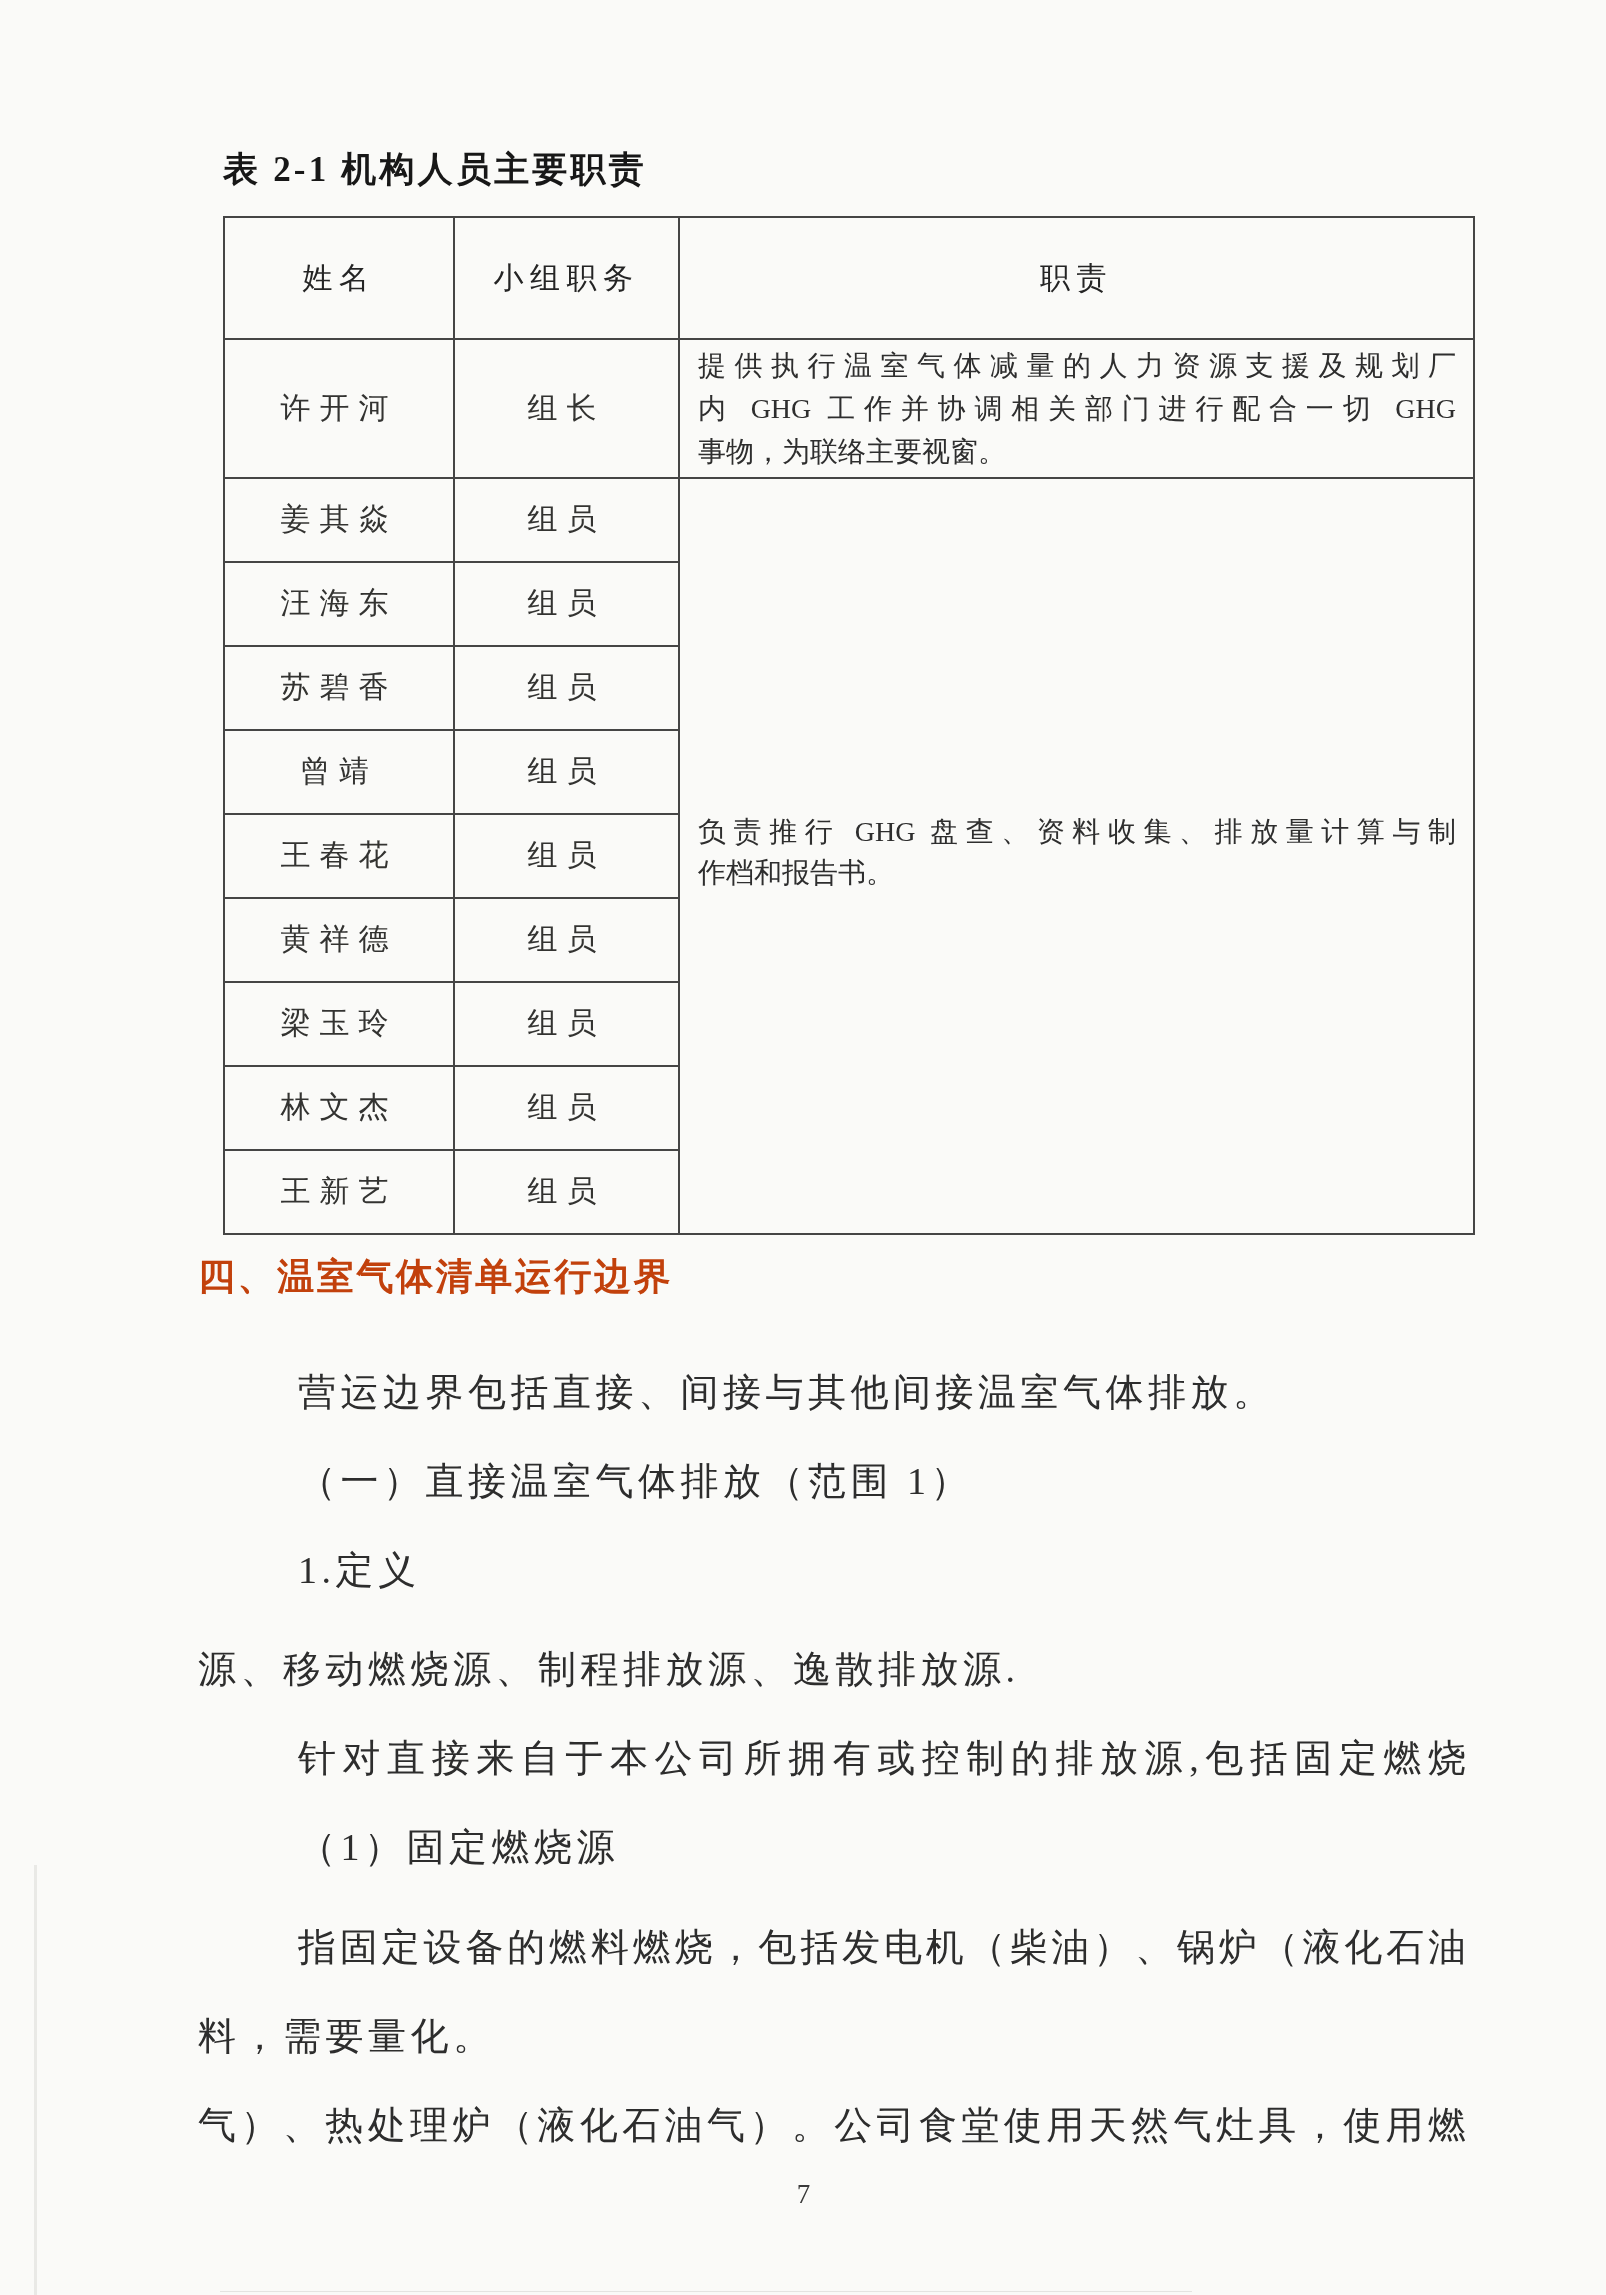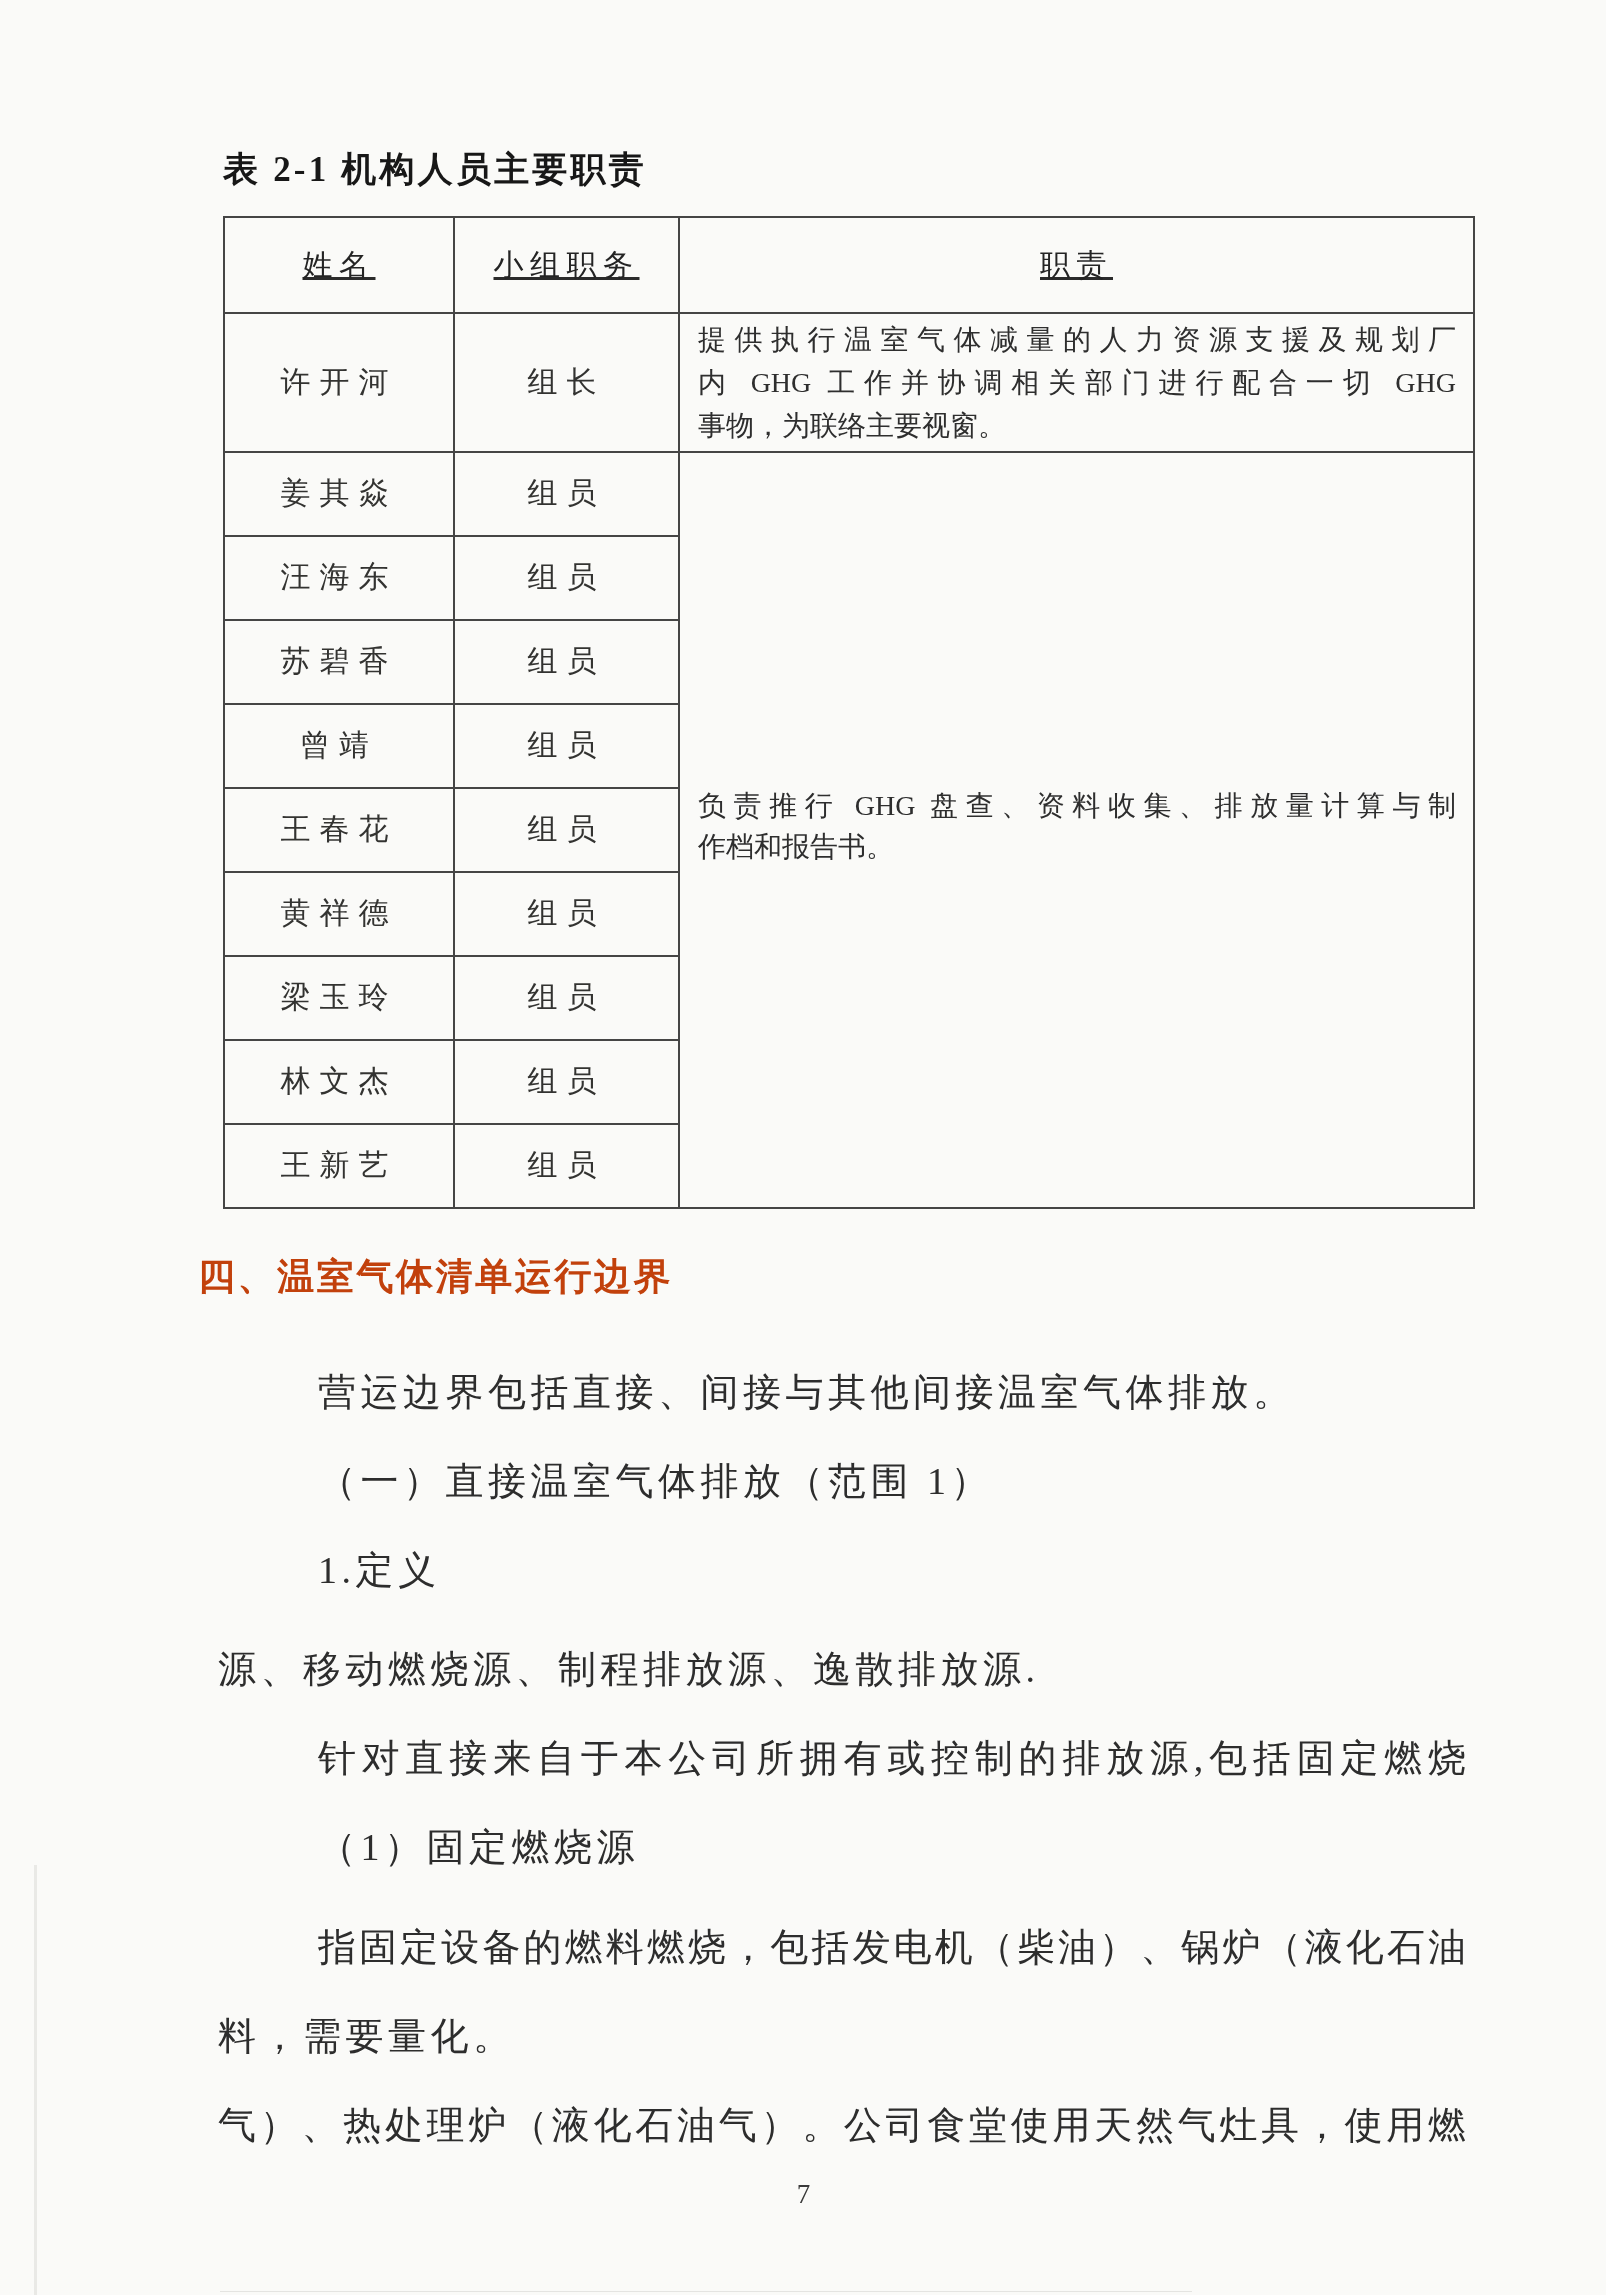--- a/index.html
+++ b/index.html
@@ -46,21 +46,21 @@
     top: 216px;
     left: 223px;
     width: 1251px;
     border-collapse: collapse;
     table-layout: fixed;
   }
   table.roster td {
     border: 2.6px solid #454545;
     background: transparent;
   }
-  tr.hdr   { height: 96px; text-decoration: underline; }
+  tr.hdr   { height: 122px; }
   tr.lead  { height: 135px; }
   tr.member{ height: 84px; }
 
   td.c {
     text-align: center;
     vertical-align: middle;
   }
   td.hd {
     font-size: 30px;
     letter-spacing: 6.5px;
@@ -110,21 +110,20 @@
     letter-spacing: 2.6px;
     color: #c2410c;
   }
   .paragraphs { margin-top: 44px; }
   .para.mt { margin-top: 10.4px; }
   .bline {
     font-size: 38px;
     line-height: 89px;
     letter-spacing: 4.5px;
     color: #2d2d2d;
-    margin-left: 20px;
   }
   .bline.first { text-indent: 100px; }
   .bline.j {
     letter-spacing: normal;
     text-align: justify;
     text-align-last: justify;
   }
 
   .page-number {
     position: absolute;

